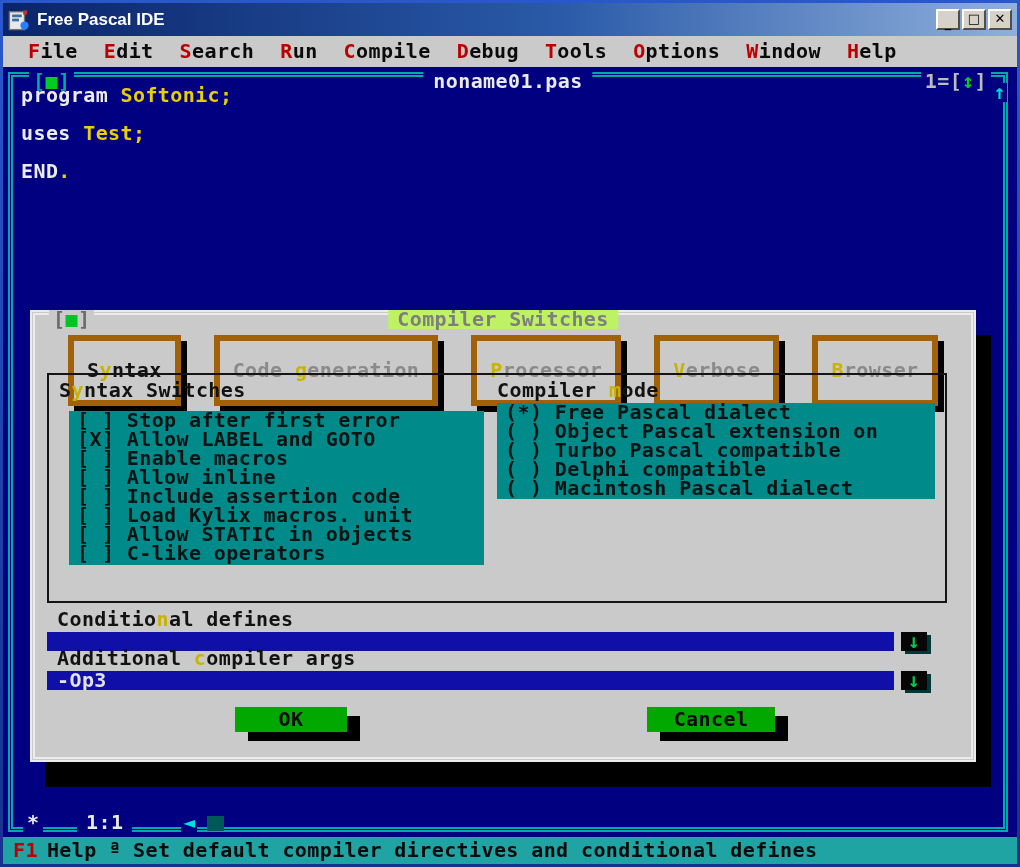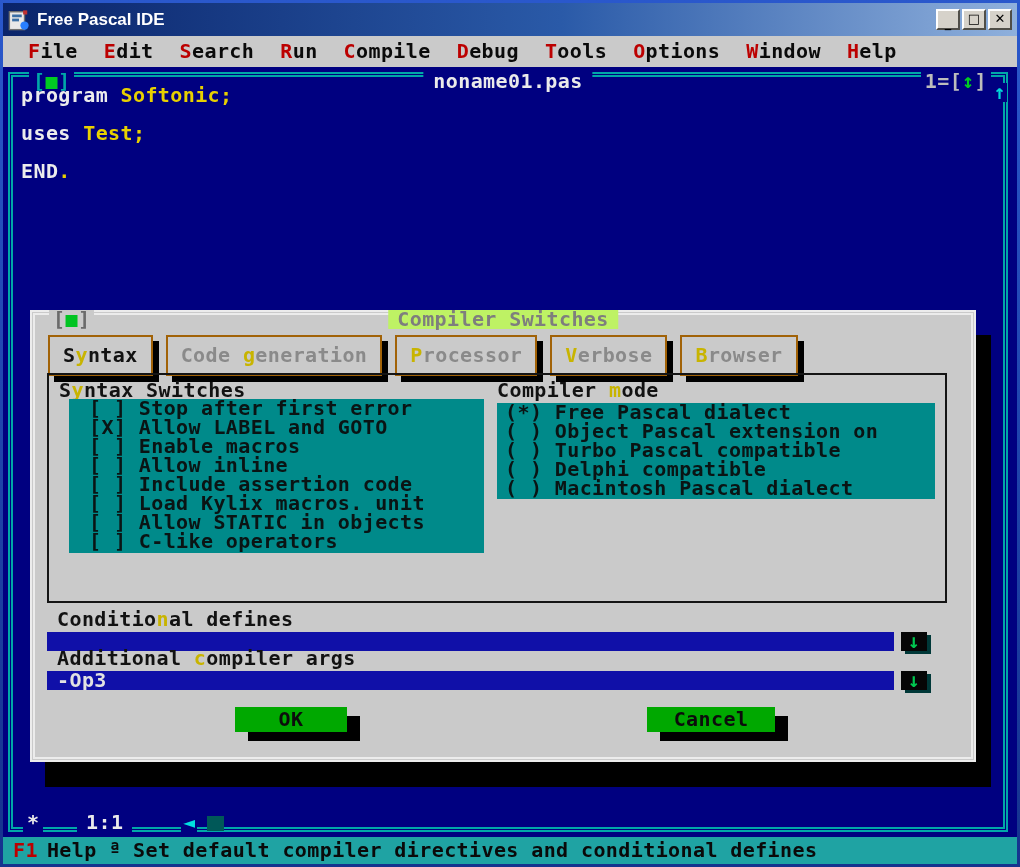--- a/index.html
+++ b/index.html
@@ -47,30 +47,30 @@
   .code .kw{color:#ececec;}
   .code .id{color:#e8d000;}
 
   
   .dialog{position:absolute;left:27px;top:243px;width:946px;height:452px;background:#cacaca;
     border:5px double #ececec;box-sizing:border-box;box-shadow:15px 25px 0 #000;}
   .dlg-close{position:absolute;top:-5px;left:14px;background:#cacaca;padding:0 4px;color:#6a6a6a;white-space:pre;}
   .dlg-close .sq{color:#00c422;}
   .dlg-title{position:absolute;top:-5px;left:50%;transform:translateX(-50%);background:#bef264;padding:0 9px;color:#7e7e7e;white-space:pre;}
   .tabs{position:absolute;left:13px;top:20px;display:flex;gap:13px;}
-  .tab{padding:9px 13px;border:2px solid #a16207;background:#cacaca;color:#8a8a8a;white-space:pre;
-    box-shadow:6px 6px 0 #000;cursor:default;}
+  .tab{padding:20px 13px;border:6px solid #a16207;background:#cacaca;color:#8a8a8a;white-space:pre;
+    box-shadow:6px 6px 0 #000;cursor:default;margin-left:20px;}
   .tab .hot{color:#c8b400;}
   .tab.active{color:#121212;}
   .content-box{position:absolute;left:12px;top:58px;width:896px;height:226px;border:2px solid #141414;}
   .sec-label{position:absolute;white-space:pre;color:#121212;}
   .sec-label .hot, .fld-label .hot{color:#c8b400;}
   .lbl-syntax{left:10px;top:6px;}
   .lbl-mode{left:448px;top:6px;}
-  .check-list{position:absolute;left:20px;top:24px;width:415px;height:154px;background:#008a8a;padding-left:20px;box-sizing:border-box;}
+  .check-list{position:absolute;left:20px;top:36px;width:415px;height:154px;background:#008a8a;padding-left:8px;box-sizing:border-box;}
   .radio-list{position:absolute;left:448px;top:28px;width:438px;height:96px;background:#008a8a;padding-left:8px;box-sizing:border-box;}
   .list-row{white-space:pre;height:19px;color:#0a1414;cursor:default;}
   .fld-label{position:absolute;white-space:pre;color:#121212;}
   .lbl-cond{left:22px;top:295px;}
   .lbl-args{left:22px;top:334px;}
   .inputline{position:absolute;left:12px;width:847px;height:19px;background:#1010a8;color:#e2e2e2;
     white-space:pre;padding-left:10px;box-sizing:border-box;overflow:hidden;}
   .inp-cond{top:317px;}
   .inp-args{top:356px;}
   .hist{position:absolute;width:26px;height:19px;background:#060606;color:#00c850;text-align:center;

